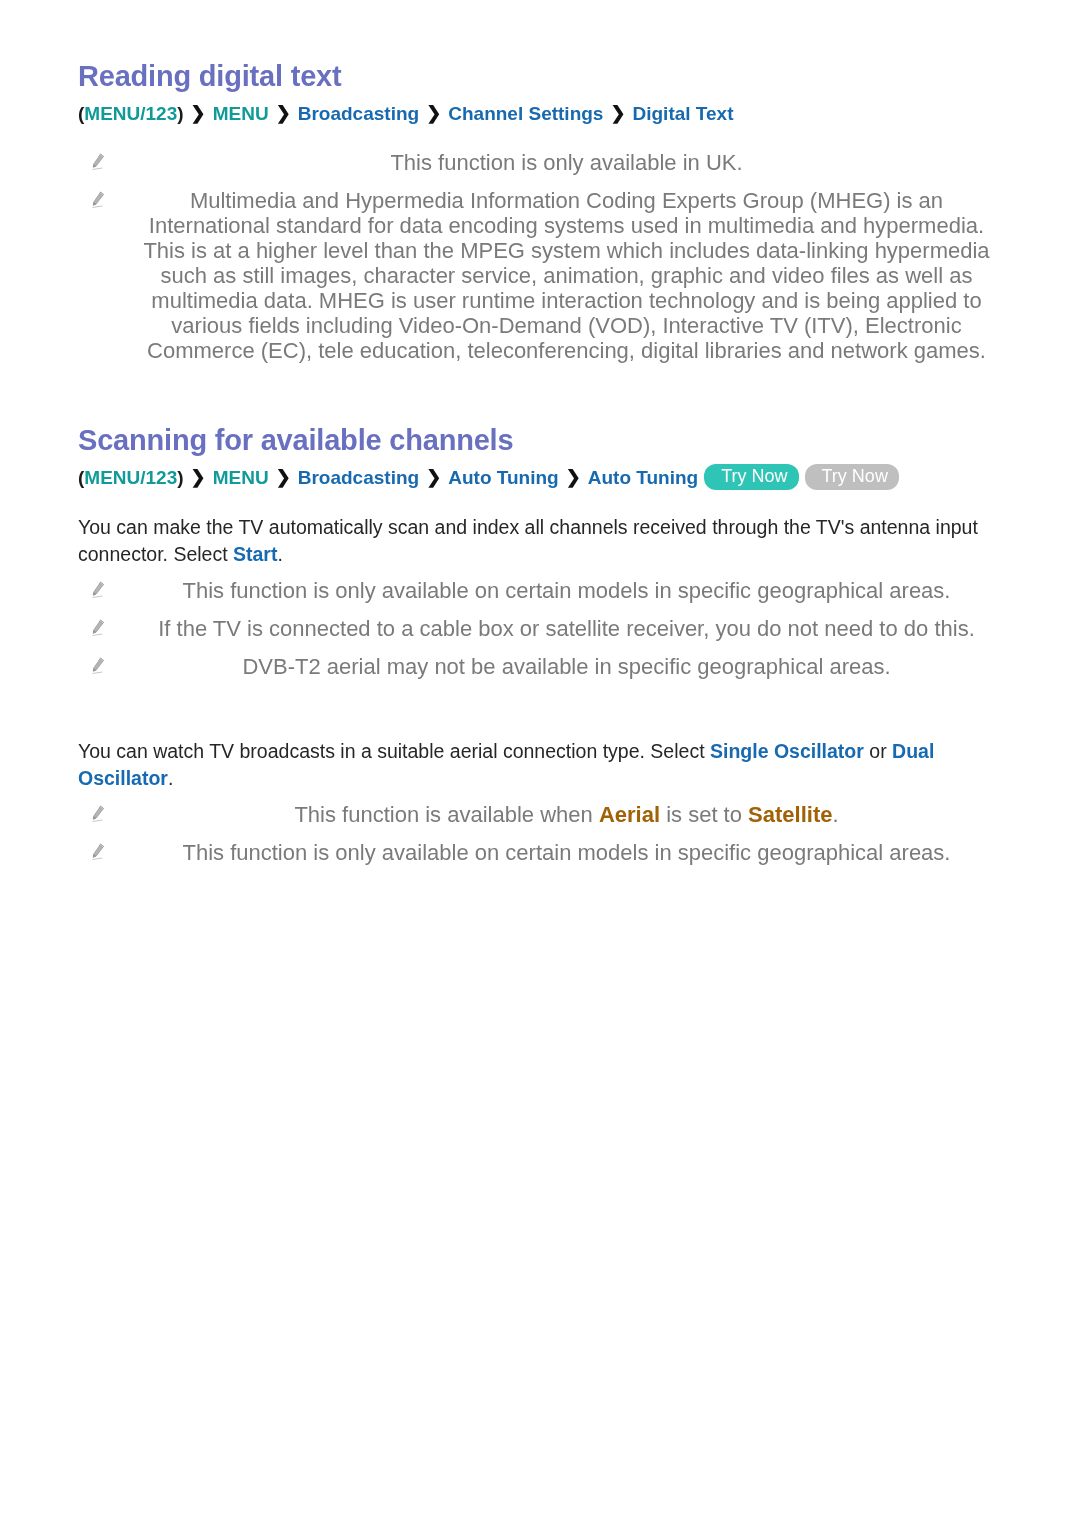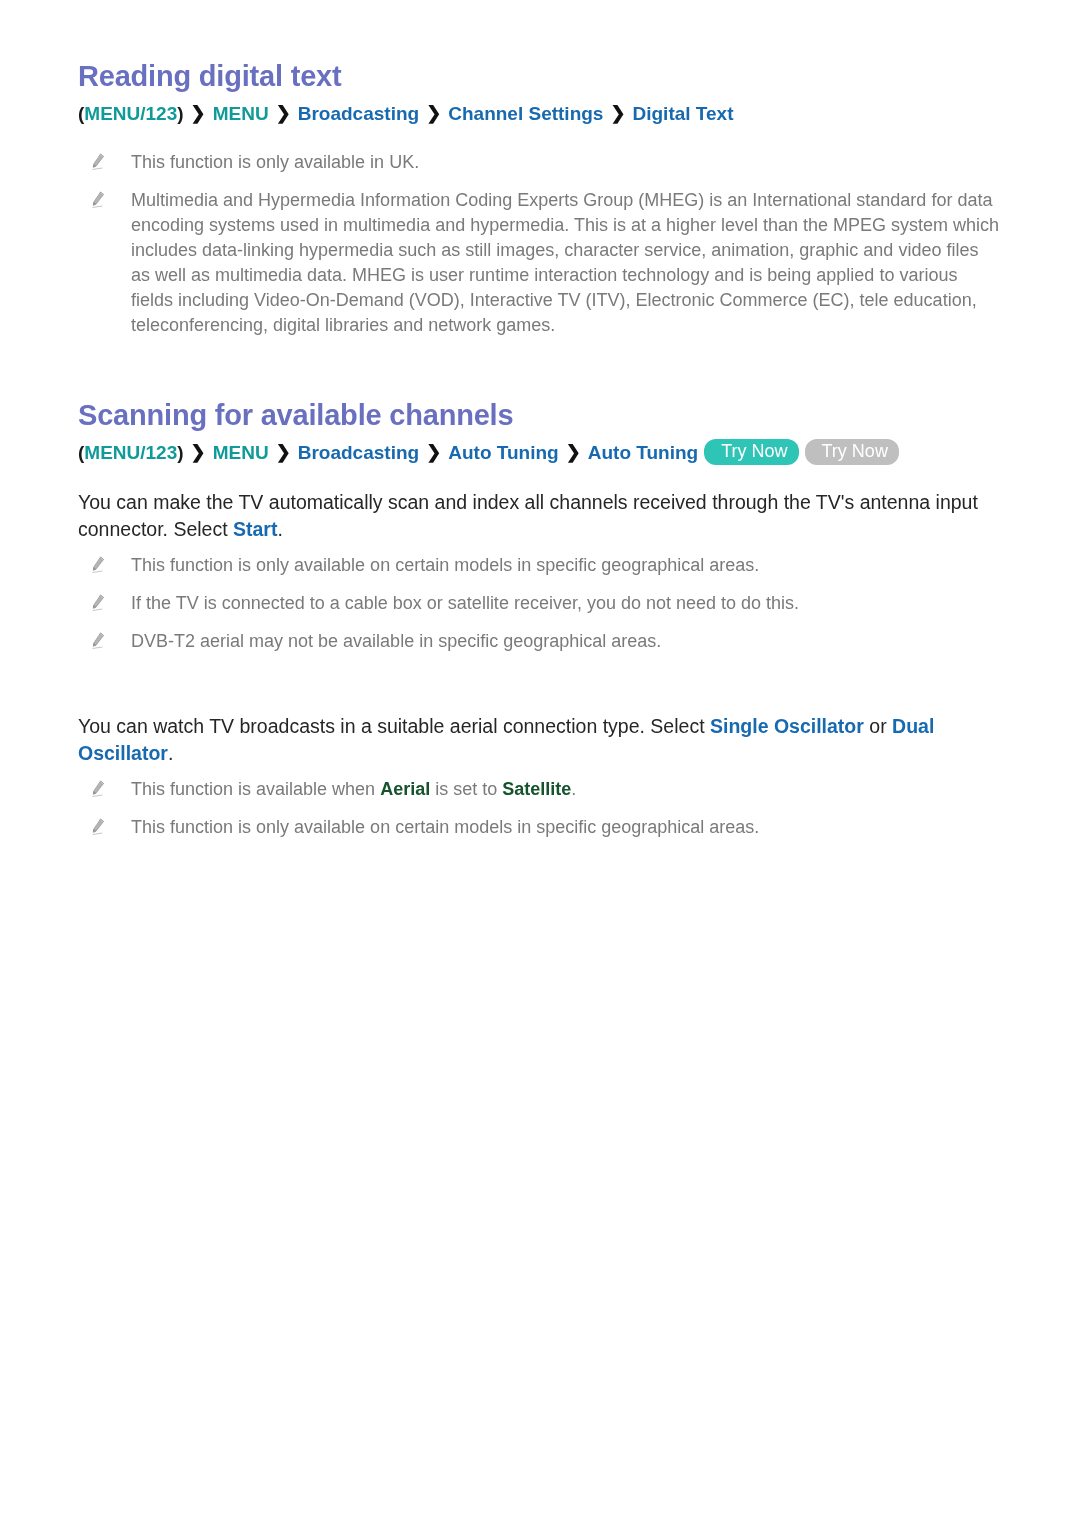--- a/index.html
+++ b/index.html
@@ -85,27 +85,28 @@
   
   ul.notes {
     list-style: none;
     margin: 8px 0 0 0;
     padding: 0;
   }
   ul.notes li {
     position: relative;
     padding-left: 53px;
     margin-bottom: 13px;
-    font-size: 18px;
+    font-size: 22px;
     line-height: 25px;
     color: #7a7a7a;
     max-width: 935px;
+    text-align: center;
   }
   ul.notes li .note-text .hl {
-    color: #14532d;
+    color: #a16207;
     font-weight: bold;
   }
   .pencil-icon {
     position: absolute;
     left: 10px;
     top: 2px;
     width: 20px;
     height: 20px;
     display: inline-block;
   }

